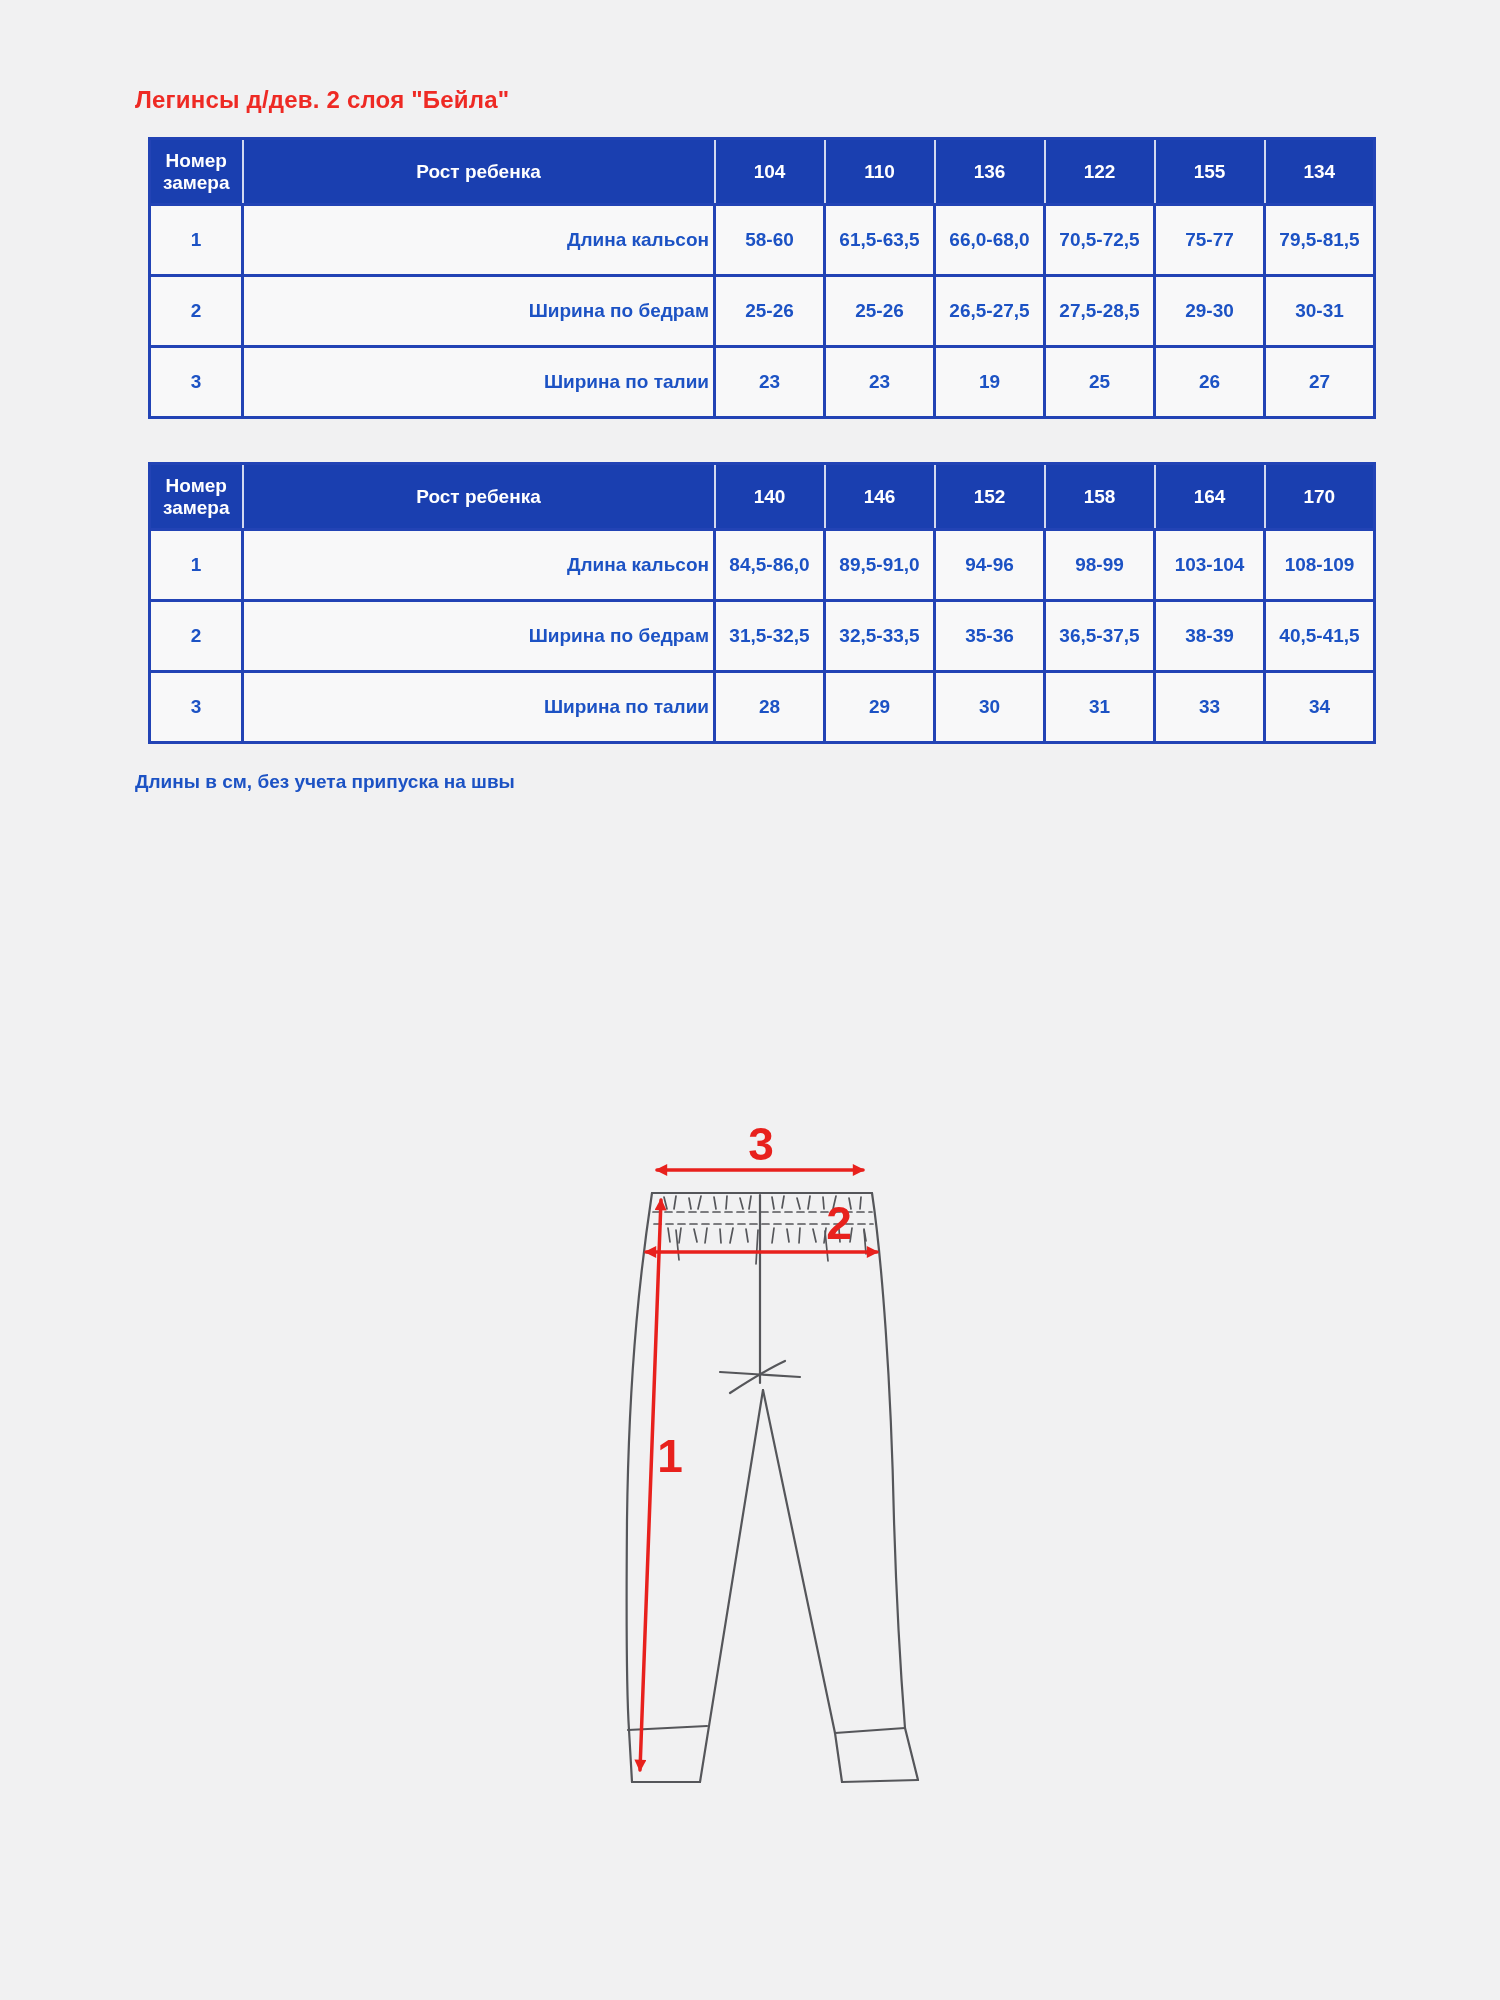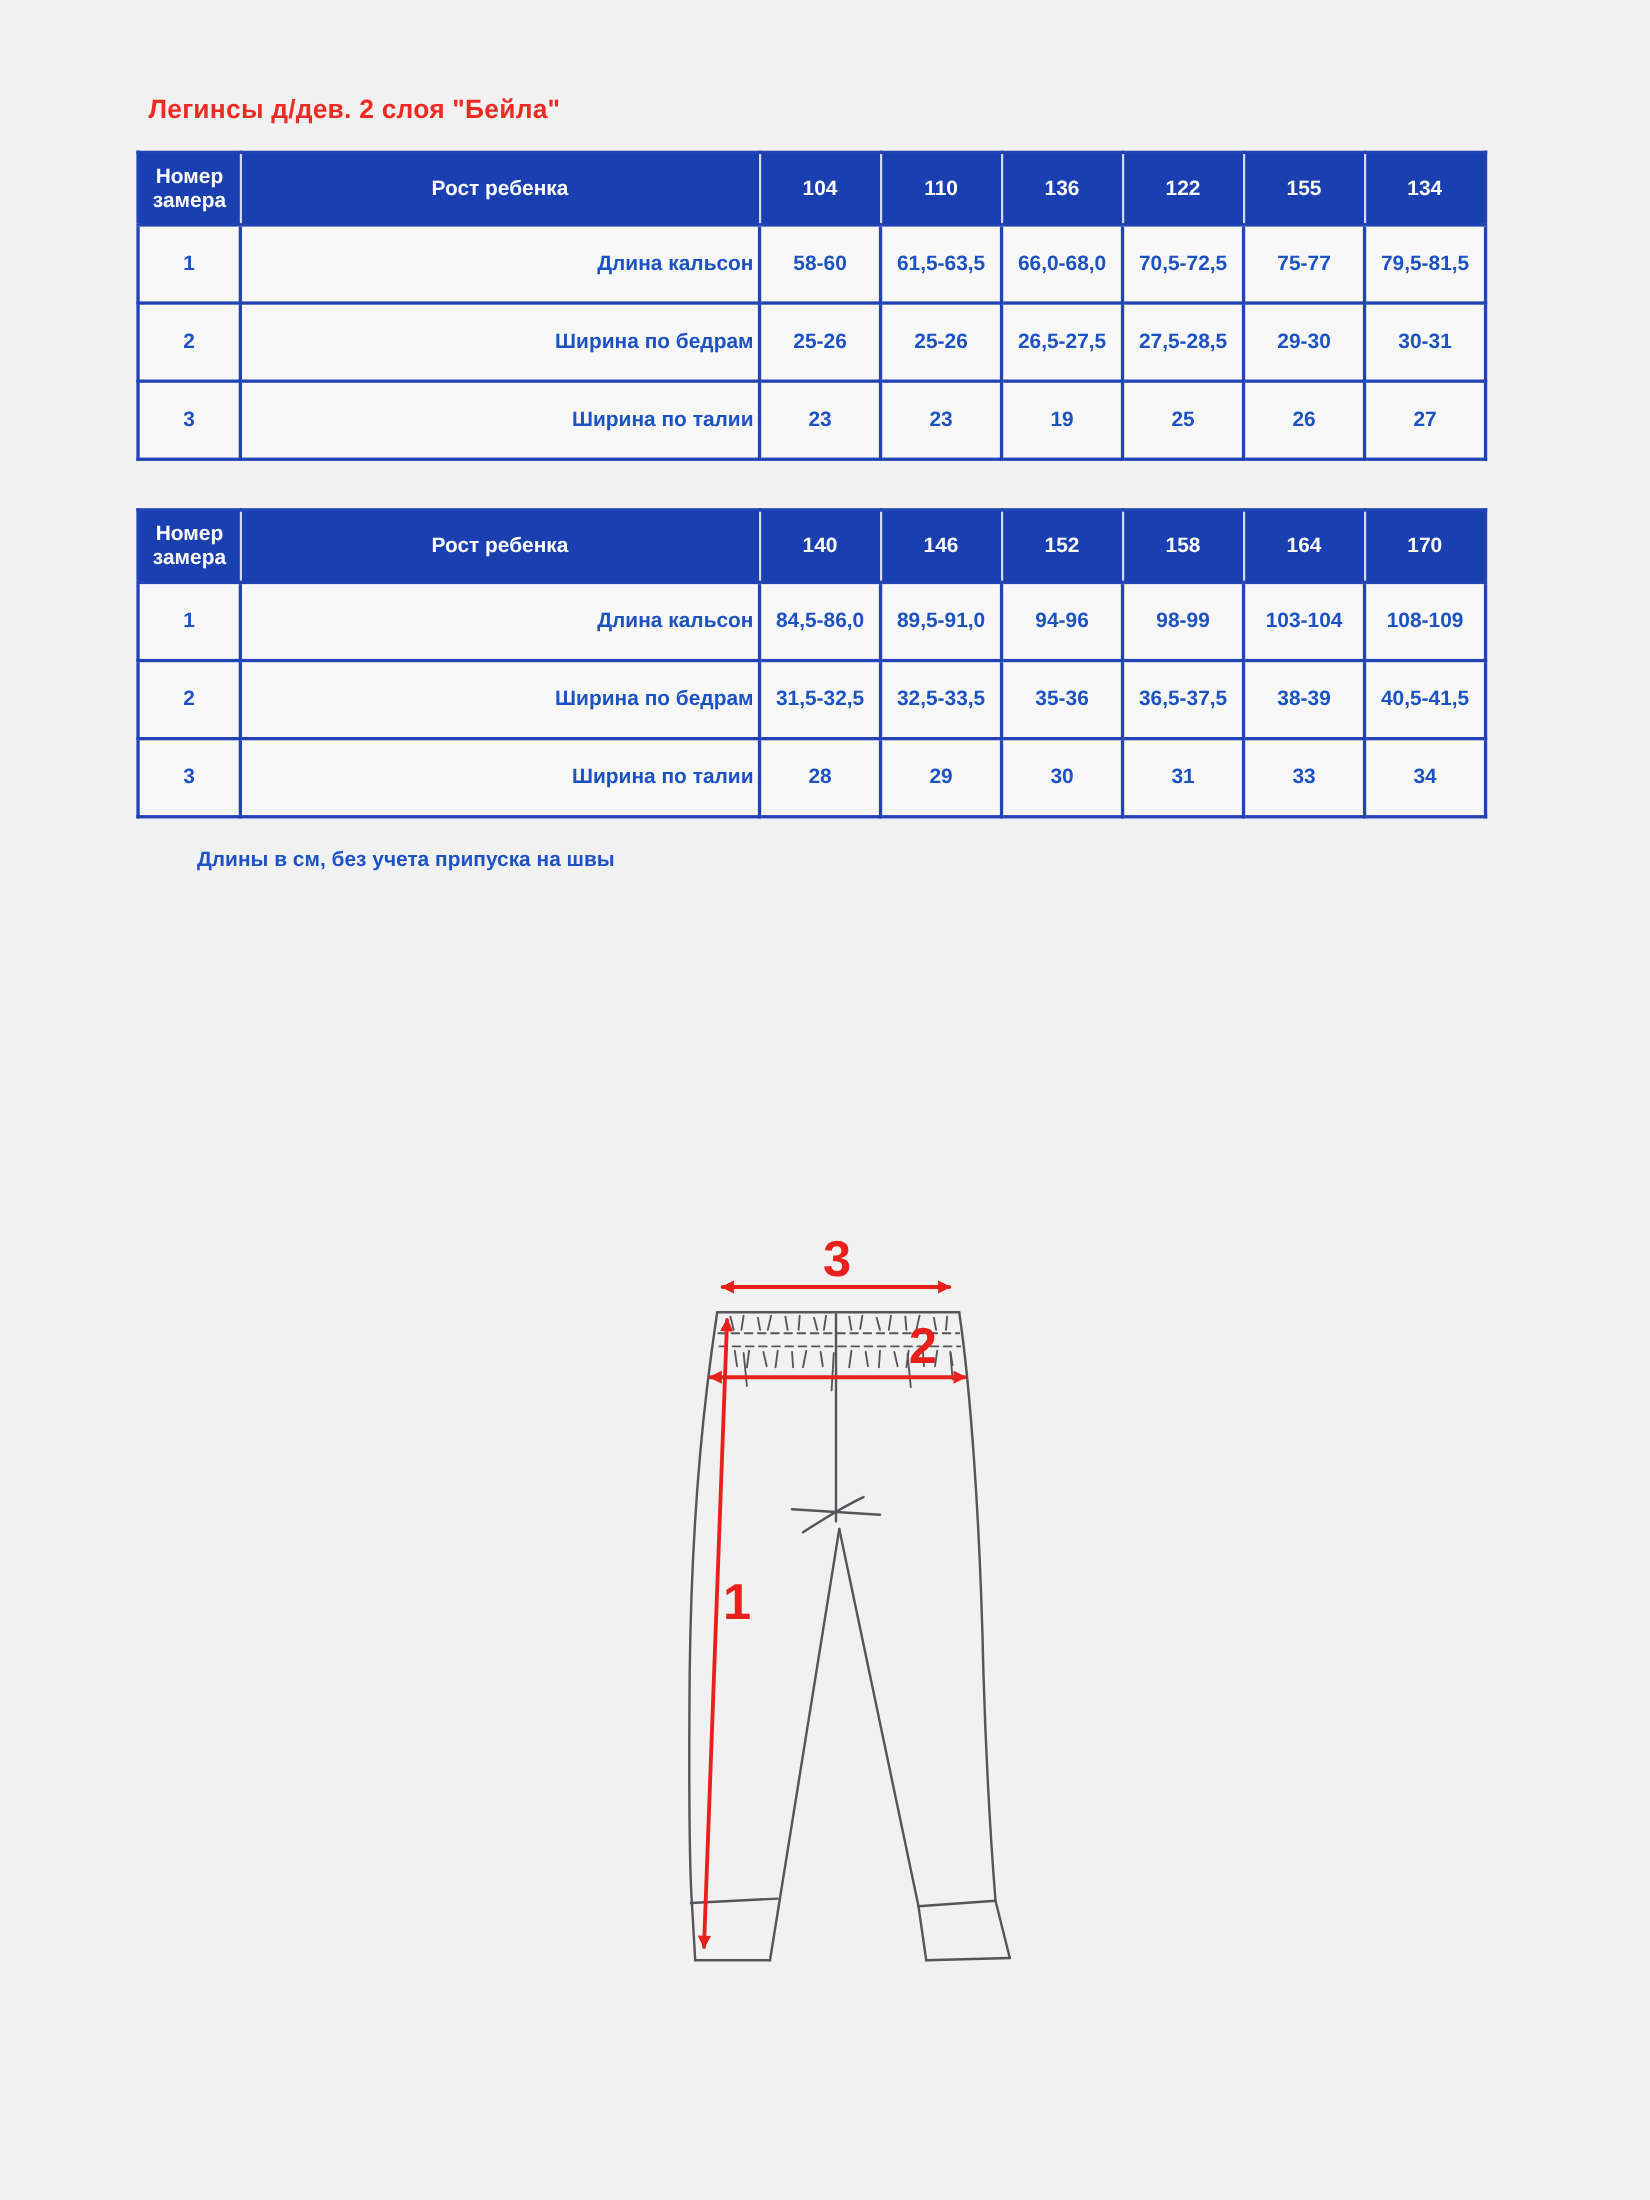--- a/index.html
+++ b/index.html
@@ -5,37 +5,37 @@
   :root{
     --page-bg:#f1f1f2; --title-red:#ee2a24; --header-blue:#1a3fb0; --border-blue:#2243b5;
     --text-blue:#1c52c4; --cell-bg:#f8f8f9; --arrow-red:#e8211d; --outline-gray:#55565a;
   }
   html,body{margin:0;padding:0;}
   body{background:var(--page-bg);font-family:"Liberation Sans",sans-serif;}
   #canvas{position:relative;width:1500px;height:2000px;background:var(--page-bg);overflow:hidden;}
 
   .title{position:absolute;left:135px;top:86px;margin:0;font-size:24px;font-weight:bold;color:var(--title-red);letter-spacing:0.2px;}
 
-  table.size-table{position:absolute;left:124px;width:1223px;border-collapse:collapse;table-layout:fixed;
+  table.size-table{position:absolute;left:148px;width:1223px;border-collapse:collapse;table-layout:fixed;
     border:3px solid var(--border-blue);}
   table.size-table.t1{top:137px;}
   table.size-table.t2{top:462px;}
   .size-table thead tr{height:66px;}
   .size-table tbody tr{height:71px;}
   .size-table th{background:var(--header-blue);color:#ffffff;font-weight:bold;font-size:19px;
     border:none;border-left:2px solid rgba(255,255,255,.8);border-bottom:3px solid var(--border-blue);
     text-align:center;vertical-align:middle;padding:2px 4px;}
   .size-table th:first-child{border-left:none;}
   .size-table th.col-growth{}
   .size-table td{background:var(--cell-bg);color:var(--text-blue);font-weight:bold;font-size:19px;
     border:3px solid var(--border-blue);text-align:center;vertical-align:middle;padding:2px 4px;}
   .size-table td.cell-label{text-align:right;padding-left:8px;}
 
   .note{position:absolute;left:135px;margin:0;font-size:19px;font-weight:bold;color:var(--text-blue);}
-  .note.n1{top:771px;margin-left:44px;}
+  .note.n1{top:771px;}
   .note.n2{top:821px;}
 
   .figure{position:absolute;left:580px;top:1100px;width:380px;height:720px;}
   .figure svg{display:block;}
   .figure .outline{stroke:var(--outline-gray);fill:none;stroke-linecap:round;stroke-linejoin:round;}
   .figure .red-line{stroke:var(--arrow-red);fill:none;stroke-linecap:round;}
   .figure #arr path{fill:var(--arrow-red);}
   .figure text{fill:var(--arrow-red);font-family:"Liberation Sans",sans-serif;font-weight:bold;font-size:46px;text-anchor:middle;}
 </style>
 </head>

